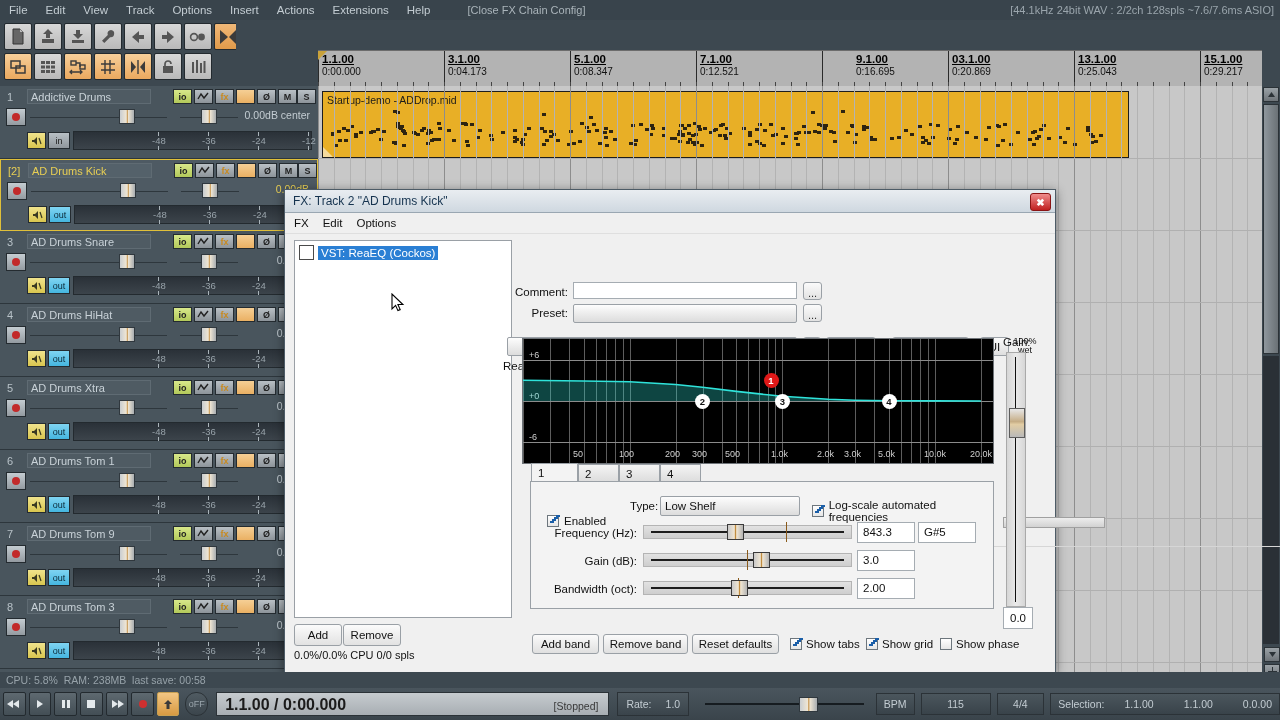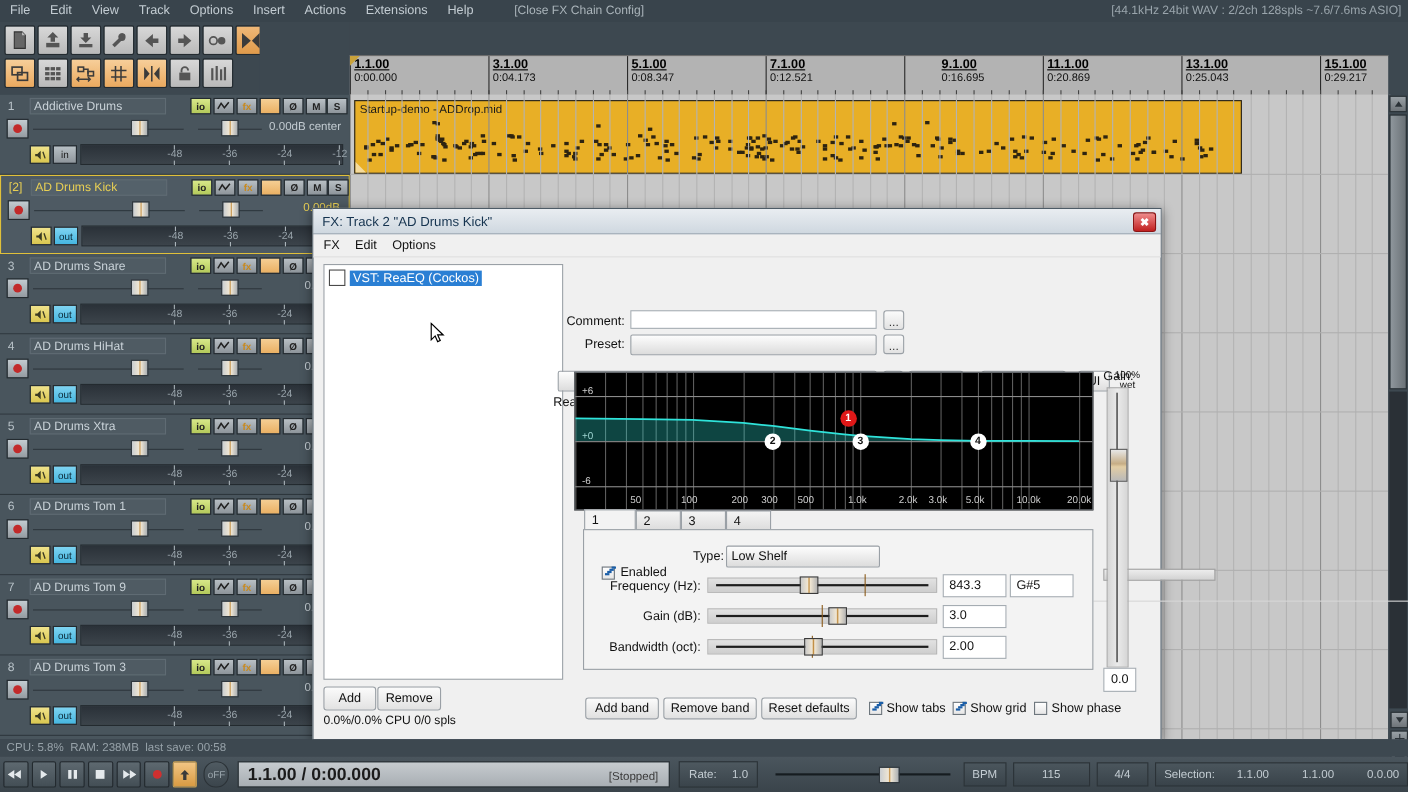--- a/index.html
+++ b/index.html
@@ -338,21 +338,21 @@
     </div>
     <div class="rmark" style="left: 378px;">
       <span class="bar">7.1.00</span>
       <span class="tc">0:12.521</span>
     </div>
     <div class="rmark" style="left: 504px; padding-left: 33px;">
       <span class="bar">9.1.00</span>
       <span class="tc">0:16.695</span>
     </div>
     <div class="rmark" style="left: 630px;">
-      <span class="bar">11.1.00</span>
+      <span class="bar">03.1.00</span>
       <span class="tc">0:20.869</span>
     </div>
     <div class="rmark" style="left: 756px;">
       <span class="bar">13.1.00</span>
       <span class="tc">0:25.043</span>
     </div>
     <div class="rmark" style="left: 882px;">
       <span class="bar">15.1.00</span>
       <span class="tc">0:29.217</span>
     </div>
@@ -1263,20 +1263,24 @@
 <div class="tab" style="left:619px;width:41px;">3</div>
 <div class="tab" style="left:660px;width:41px;">4</div>
 
 <div id="bandpanel">
   <div style="position:absolute;left:16px;top:33px;display:flex;align-items:center;">
     <span class="cbx on"></span>
     <span style="margin-left:5px;font-size:11.5px;color:#111;">Enabled</span>
   </div>
   <span style="position:absolute;left:99px;top:18px;font-size:11.5px;color:#111;">Type:</span>
   <div class="combo" style="position:absolute;left:129px;top:14px;width:140px;height:20px;padding-top:3px;">Low Shelf</div>
+  <div style="position:absolute;left:281px;top:17px;display:flex;align-items:center;">
+    <span class="cbx on"></span>
+    <span style="margin-left:5px;font-size:11.5px;color:#111;">Log-scale automated frequencies</span>
+  </div>
 
   <span class="rowlbl" style="left:6px;top:45px;width:100px;">Frequency (Hz):</span>
   <div class="slrow" style="left:112px;top:43px;width:209px;">
     <div class="sltrack"></div>
     <div class="slline"></div>
     <div class="sltickv" style="left:143px;"></div>
     <div class="slthumb" style="left:84px;"></div>
   </div>
   <div class="numfld" style="left:326px;top:40px;width:58px;">843.3</div>
   <div class="numfld" style="left:387px;top:40px;width:58px;">G#5</div>

